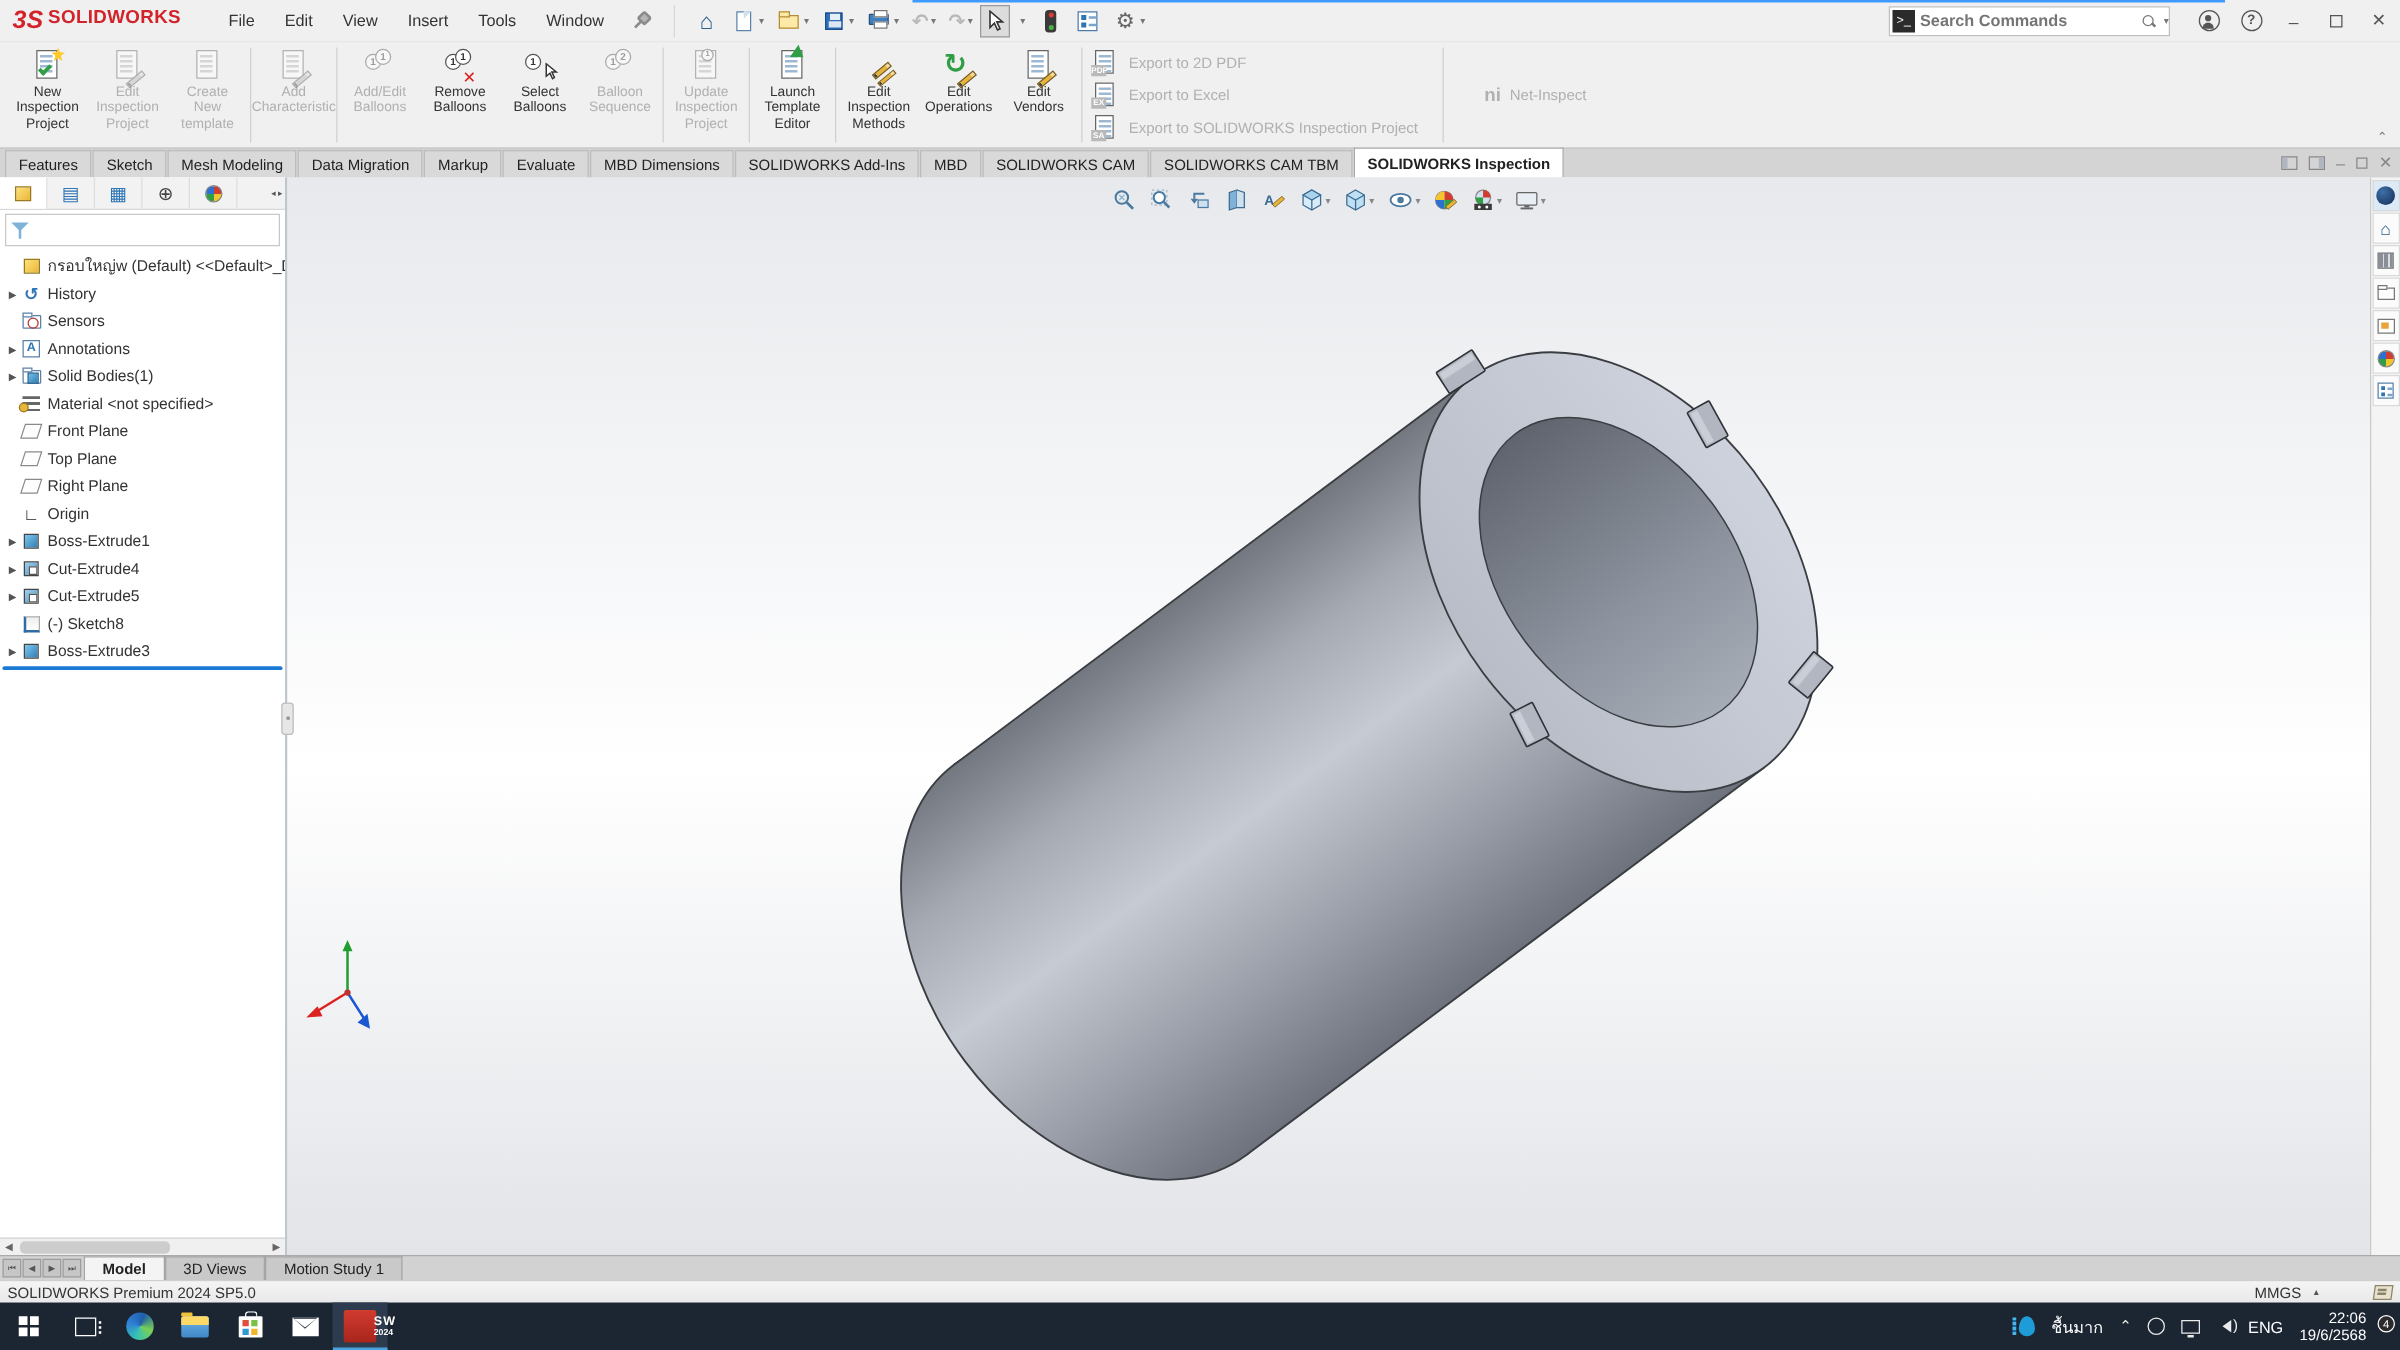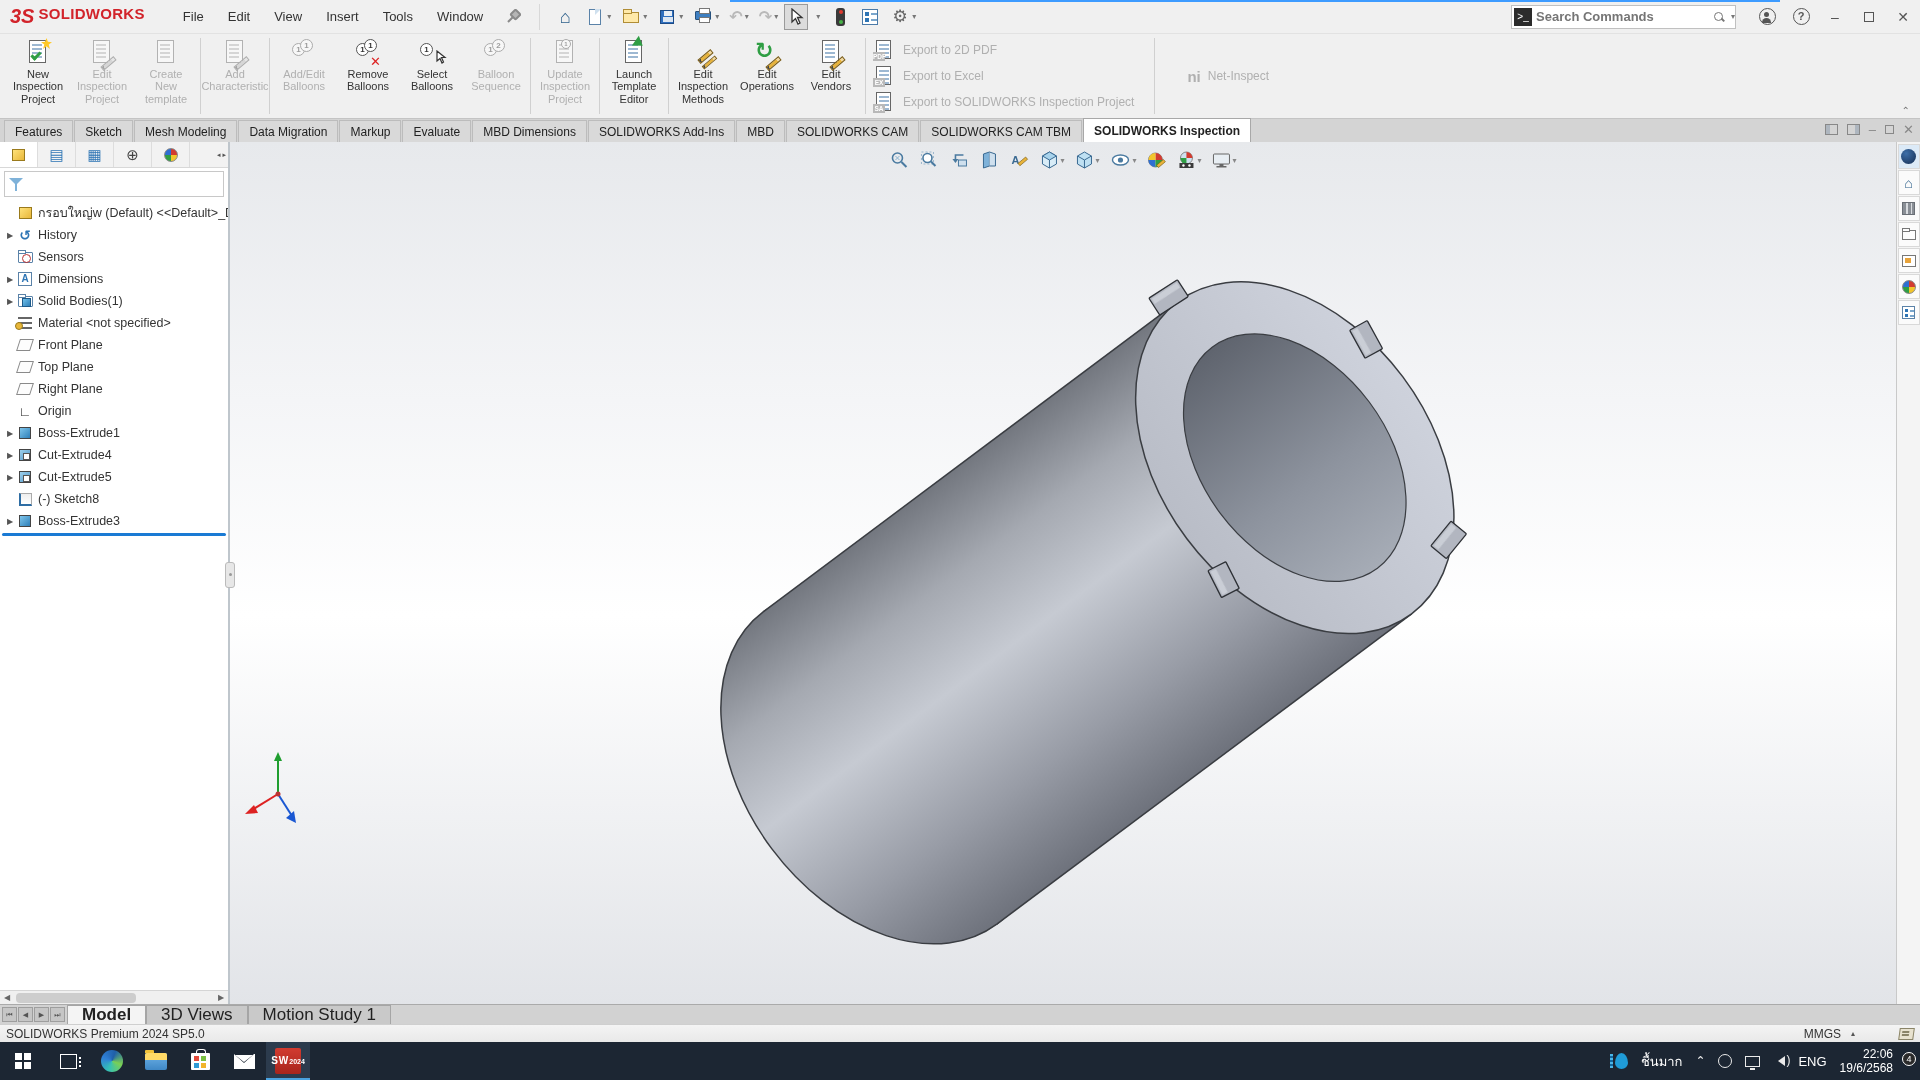--- a/index.html
+++ b/index.html
@@ -161,21 +161,21 @@
   .tp-vp { width:14px; height:12px; border:1px solid #777; background:#fff; position:relative;}
   .tp-vp::after{content:""; position:absolute; left:2px; top:2px; width:6px; height:5px; background:#e8a33a;}
   .tp-list { width:13px; height:13px; border:1px solid #5a82a8; background:#fff; position:relative;}
   .tp-list::before{content:""; position:absolute; left:2px; top:2px; width:3px; height:3px; background:#2e75b5; box-shadow:0 5px 0 #2e75b5;}
   .tp-list::after{content:""; position:absolute; left:6.5px; top:3px; width:4px; height:1.5px; background:#7aa6cc; box-shadow:0 5px 0 #7aa6cc;}
 
   
   .doctabs { height:20px; background:#d2d2d2; display:flex; align-items:flex-end; border-top:1px solid #aaa;}
   .dnav { display:flex; align-items:center; height:100%; padding:0 2px; gap:1px;}
   .dnav span { width:15px; height:15px; background:#c6c6c6; border:1px solid #9e9e9e; font-size:7px; color:#555; display:flex; align-items:center; justify-content:center;}
-  .dtab { height:19px; padding:0 14px; display:flex; align-items:center; font-size:17px; background:#c9c9c9; border:1px solid #a5a5a5; border-bottom:none; color:#222; white-space:nowrap;}
+  .dtab { height:19px; padding:0 14px; display:flex; align-items:center; font-size:12px; background:#c9c9c9; border:1px solid #a5a5a5; border-bottom:none; color:#222; white-space:nowrap;}
   .dtab.active { background:#f4f4f4; font-weight:bold; }
 
   
   .statusbar { height:18px; background:linear-gradient(#f4f4f4,#e9e9e9); display:flex; align-items:center; font-size:12px; color:#333; border-top:1px solid #cfcfcf; padding:0 6px;}
   .sb-right { margin-left:auto; display:flex; align-items:center; gap:14px; }
   .sb-units { display:flex; align-items:center; gap:10px; margin-right:30px;}
   .sb-caret { font-size:8px; color:#555; }
   .sb-tag { width:15px; height:12px; background:#e8e2cf; border:1px solid #8a8468; transform:skewX(-8deg); position:relative;}
   .sb-tag::after{content:""; position:absolute; left:2px; top:2px; width:7px; height:1.5px; background:#8a8468; box-shadow:0 3px 0 #8a8468;}
 
@@ -195,21 +195,21 @@
   .edge-ic { width:22px; height:22px; border-radius:50%; background:conic-gradient(from 200deg,#35c1b5,#2f7fd6,#1f5fa8,#7ad054,#35c1b5);}
   .fold-ic { width:22px; height:17px; background:linear-gradient(#6fb3e8,#3f88c6); border-radius:2px; position:relative;}
   .fold-ic::before{content:""; position:absolute; left:0; top:-3px; width:9px; height:3px; background:#f2c23a; border-radius:1px 1px 0 0;}
   .fold-ic::after{content:""; position:absolute; left:0; top:0px; width:22px; height:7px; background:#ffd966; border-radius:2px 2px 0 0;}
   .store-ic { width:19px; height:17px; background:#fff; border-radius:1px; position:relative;}
   .store-ic::before{content:""; position:absolute; left:5px; top:-4px; width:8px; height:4px; border:1.5px solid #fff; border-bottom:none; border-radius:3px 3px 0 0;}
   .store-ic::after{content:""; position:absolute; left:3px; top:3px; width:5px; height:5px; background:#e34b3c; box-shadow:7px 0 0 #7ac143, 0 7px 0 #2f9bd6, 7px 7px 0 #f2b52c;}
   .mail-ic { width:21px; height:15px; background:#fff; position:relative;}
   .mail-ic::before{content:""; position:absolute; left:0; top:0; border-left:10.5px solid transparent; border-right:10.5px solid transparent; border-top:9px solid #1c2633; }
   .mail-ic::after{content:""; position:absolute; left:1.5px; top:1.5px; border-left:9px solid transparent; border-right:9px solid transparent; border-top:7px solid #fff;}
-  .sw-ic { width:26px; height:26px; background:linear-gradient(#d23b30,#a8251c); border-radius:2px; color:#fff; display:flex; align-items:center; justify-content:center; font-weight:bold;}
+  .sw-ic { width:26px; height:26px; background:linear-gradient(#d23b30,#a8251c); border-radius:2px; color:#fff; display:flex; flex-direction:column; justify-content:center; font-weight:bold;padding-left:24px;}
   .sw-ic .swtxt { font-size:10px; line-height:10px; letter-spacing:1px;}
   .sw-ic .swyr { font-size:7px; line-height:7px;}
   .tb-tray { margin-left:auto; display:flex; align-items:center; gap:13px; padding-right:10px; font-size:13px;}
   .drop-ic { width:13px; height:16px; background:#1f9bd7; border-radius:50% 50% 50% 50% / 62% 62% 38% 38%; position:relative;}
   .drop-ic::before{content:""; position:absolute; left:-5px; top:1px; width:3px; height:14px; background:repeating-linear-gradient(#4ab6e8 0 2px,#1468a0 2px 4px);}
   .tray-glyph { color:#eaeaea; font-size:12px; }
   .mon-ic { width:15px; height:11px; border:1.5px solid #eaeaea; position:relative;}
   .mon-ic::after{content:""; position:absolute; left:4px; bottom:-4px; width:5px; height:2px; background:#eaeaea;}
   .spk-ic { width:0; height:0; border:5px solid transparent; border-right:7px solid #eaeaea; position:relative;}
   .spk-ic::after{content:")"; position:absolute; left:8px; top:-8px; color:#eaeaea; font-size:12px;}
@@ -548,21 +548,21 @@
         <span class="tico">
             <span class="ti-folder ti-gauge"></span>
           </span>
         <span>Sensors</span>
       </div>
       <div class="trow">
         <span class="arr">▶</span>
         <span class="tico">
             <span class="ti-abox">A</span>
           </span>
-        <span>Dimensions</span>
+        <span>Annotations</span>
       </div>
       <div class="trow">
         <span class="arr">▶</span>
         <span class="tico">
             <span class="ti-folder ti-cube-sm"></span>
           </span>
         <span>Solid Bodies(1)</span>
       </div>
       <div class="trow">
         <span class="arr"></span>

